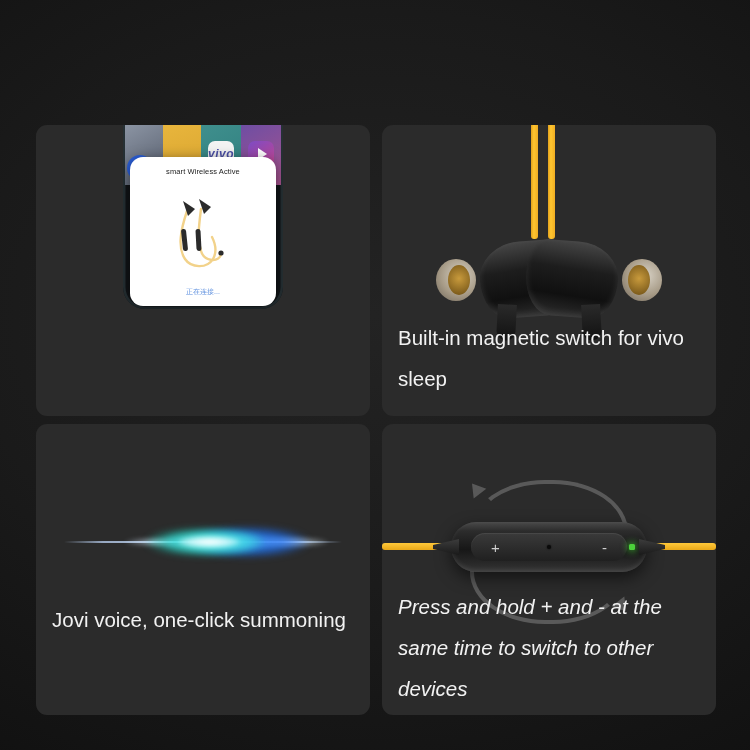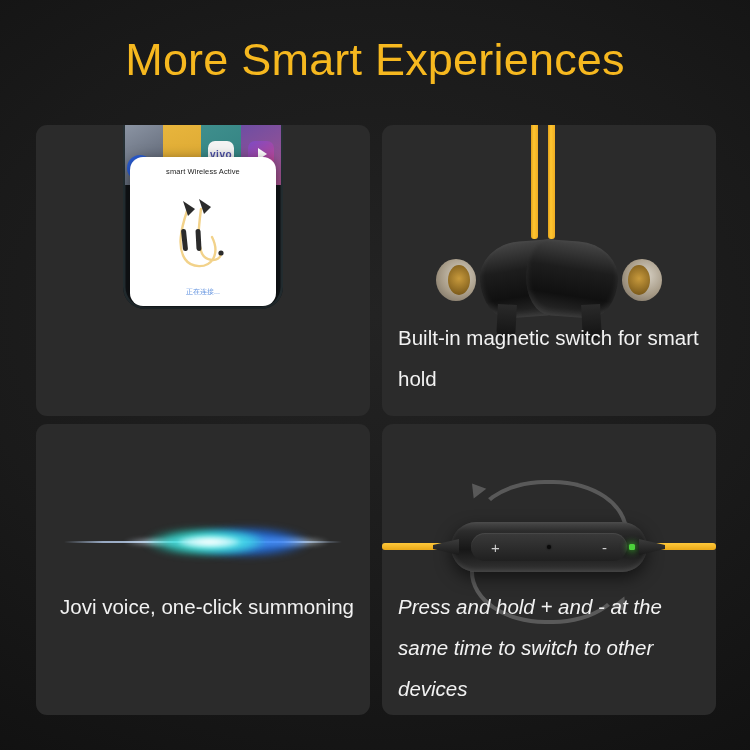--- a/index.html
+++ b/index.html
@@ -97,21 +97,21 @@
     transform: translateX(-50%);
     width: 26px;
     height: 26px;
     border-radius: 7px;
     display: flex;
     align-items: center;
     justify-content: center;
     font-size: 9px;
     font-weight: bold;
   }
-  .ic-vivo { background: #f3f3f3; color: #4b4fa6; letter-spacing: .5px; font-size: 10px; }
+  .ic-vivo { background: #f3f3f3; color: #4b4fa6; letter-spacing: .5px; font-size: 12px; font-style: italic; }
   .ic-play { background: linear-gradient(145deg,#7d4bc4,#c3468f); color: #fff; }
   .ic-play .tri {
     width: 0; height: 0;
     border-left: 9px solid #fff;
     border-top: 6px solid transparent;
     border-bottom: 6px solid transparent;
     margin-left: 3px;
   }
   .ic-blue { background: #2b5fd9; border-radius: 50%; left: 40%; top: 30px; }
   .popup {
@@ -378,21 +378,20 @@
     right: 86px; top: 176px;
     border-top: 13px solid #6a6a6a;
     transform: rotate(-38deg);
   }
 </style>
 </head>
 <body>
 
 <div class="page">
 
-  <div class="headline">More Smart Experiences</div>
 
   <div class="grid">
 
     <div class="card c1">
       <div class="visual">
         <div class="phone">
           <div class="phone-wall">
             <div class="wall-a">
               <div class="app-ic ic-blue"></div>
             </div>
@@ -436,35 +435,35 @@
             <div class="tip-core core-r"></div>
             <div class="bud-body bud-left">
               <div class="bud-stem"></div>
             </div>
             <div class="bud-body bud-right">
               <div class="bud-stem"></div>
             </div>
           </div>
         </div>
       </div>
-      <div class="caption" style="top:192px;">Built-in magnetic switch for smart hold</div>
+      <div class="caption" style="top:192px;">Built-in magnetic switch for vivo sleep</div>
     </div>
 
     <div class="card c3">
       <div class="visual">
         <div class="wave-line">
           <div class="lens lens-tailL"></div>
           <div class="lens lens-tailR"></div>
           <div class="lens lens-blue"></div>
           <div class="lens lens-green"></div>
           <div class="lens lens-cyan"></div>
           <div class="lens lens-white"></div>
         </div>
       </div>
-      <div class="caption" style="top:162px; text-align:right;">Jovi voice, one-click summoning</div>
+      <div class="caption" style="top:175px; text-align:left;">Jovi voice, one-click summoning</div>
     </div>
 
     <div class="card c4">
       <div class="visual">
         <div class="arc arc-top"></div>
         <div class="arrow-head ah-top"></div>
         <div class="arc arc-bot"></div>
         <div class="arrow-head ah-bot"></div>
         <div class="wire wire-l"></div>
         <div class="wire wire-r"></div>

